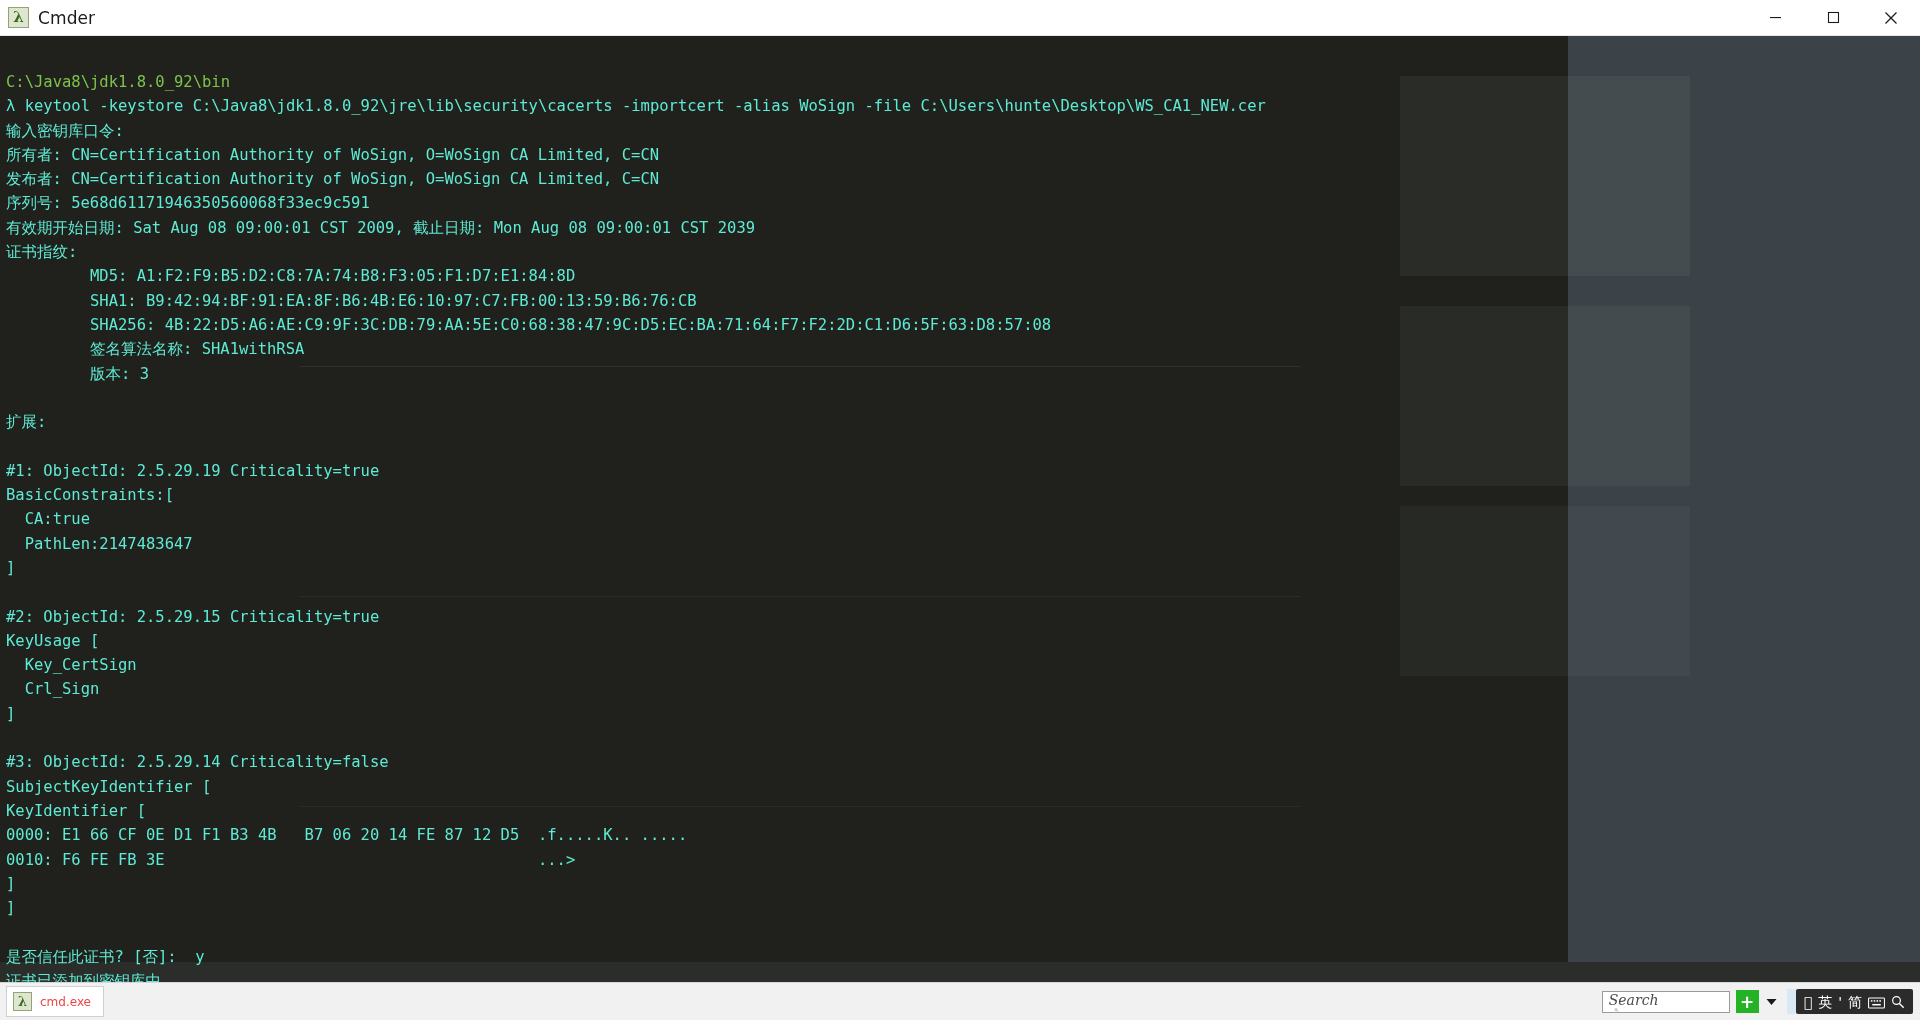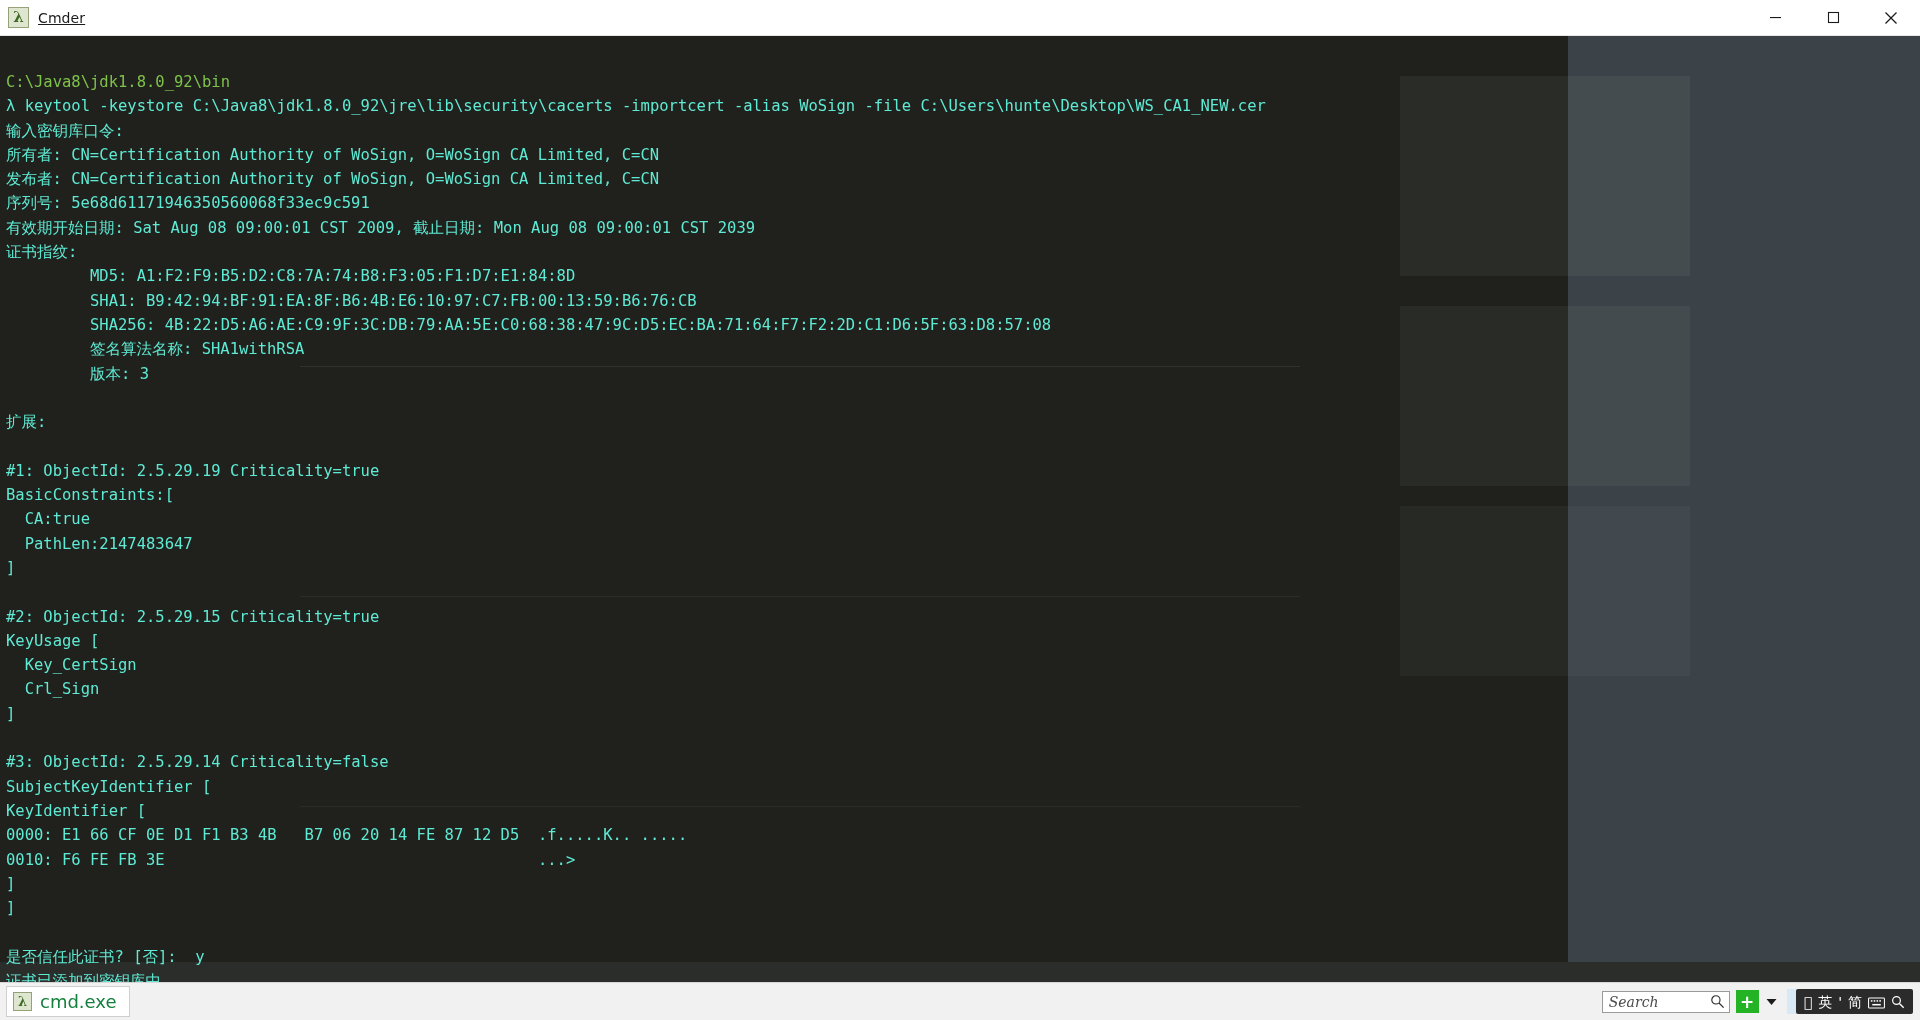--- a/index.html
+++ b/index.html
@@ -47,24 +47,23 @@
     align-items: center;
     justify-content: center;
     font-family: "DejaVu Serif", serif;
     font-size: 15px;
     line-height: 1;
     color: #3d6b22;
     font-weight: bold;
   }
   .tb-title {
     font-family: "DejaVu Sans", sans-serif;
-    font-size: 14px;
+    font-size: 17px;
     color: #1b1b1b;
     letter-spacing: .1px;
-    text-decoration: underline;
   }
   .tb-buttons {
     position: absolute;
     right: 0;
     top: 0;
     height: 35px;
     display: flex;
   }
   .tb-btn {
     width: 58px;
@@ -152,43 +151,44 @@
     display: flex;
     align-items: center;
     justify-content: center;
     font-family: "DejaVu Serif", serif;
     font-size: 13px;
     color: #3d6b22;
     font-weight: bold;
   }
   .task-item .ti-label {
     font-family: "DejaVu Sans", sans-serif;
-    font-size: 18px;
-    color: #15803d;
+    font-size: 12px;
+    color: #ef4444;
   }
 
   .tray {
     position: absolute;
     right: 0;
     top: 0;
     height: 37px;
     display: flex;
     align-items: center;
     padding-right: 4px;
   }
   .search-box {
     display: flex;
-    align-items: center;
+    align-items: flex-start;
     width: 128px;
     height: 22px;
     background: #ffffff;
     border: 1px solid #9a9a9a;
     box-sizing: border-box;
     padding: 0 4px 0 6px;
     margin-right: 6px;
+    flex-direction: column;
   }
   .search-box .sb-text {
     flex: 1;
     font-family: "DejaVu Serif", serif;
     font-style: italic;
     font-size: 14px;
     color: #4a4a4a;
   }
   .tray-green {
     width: 23px;

